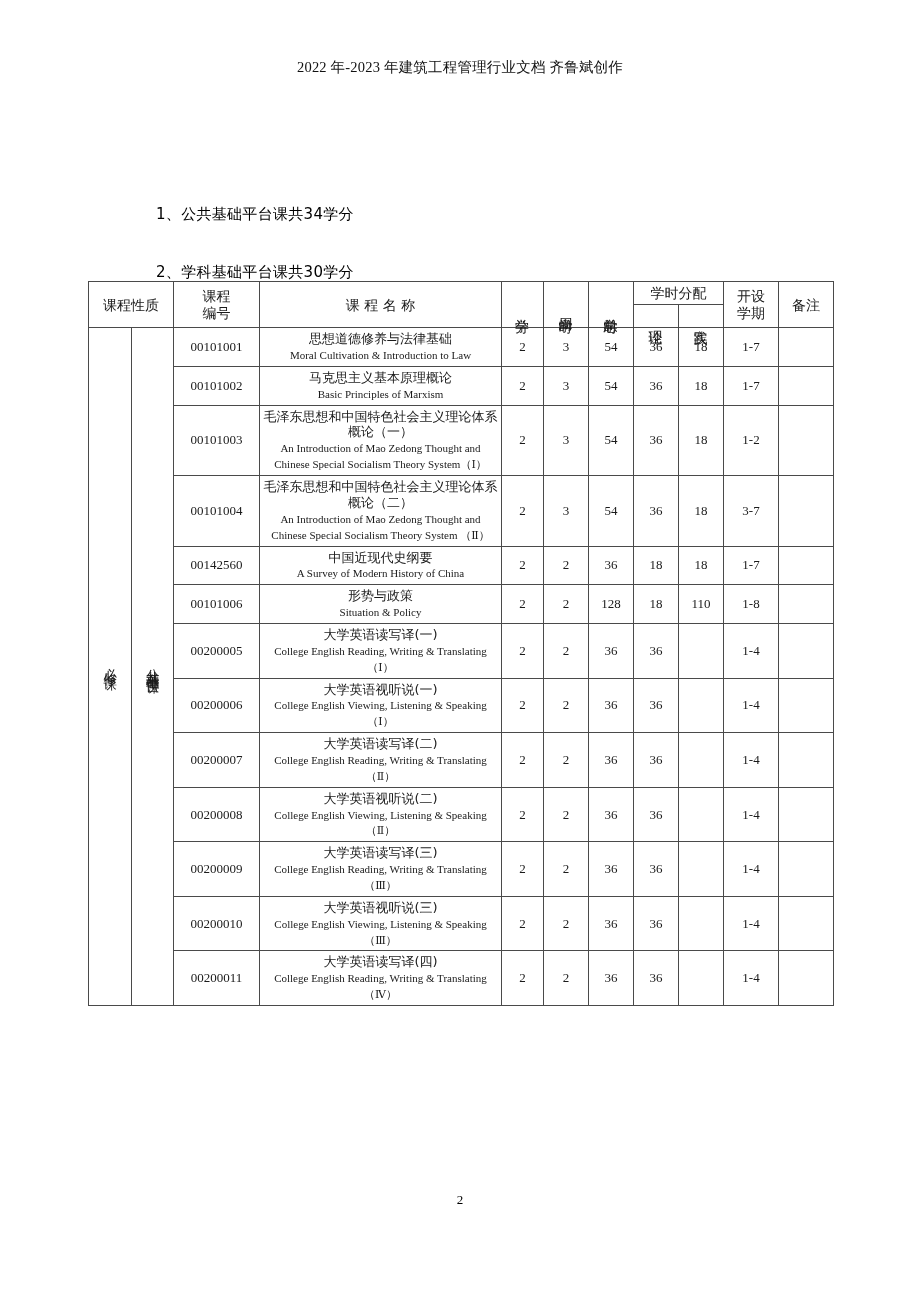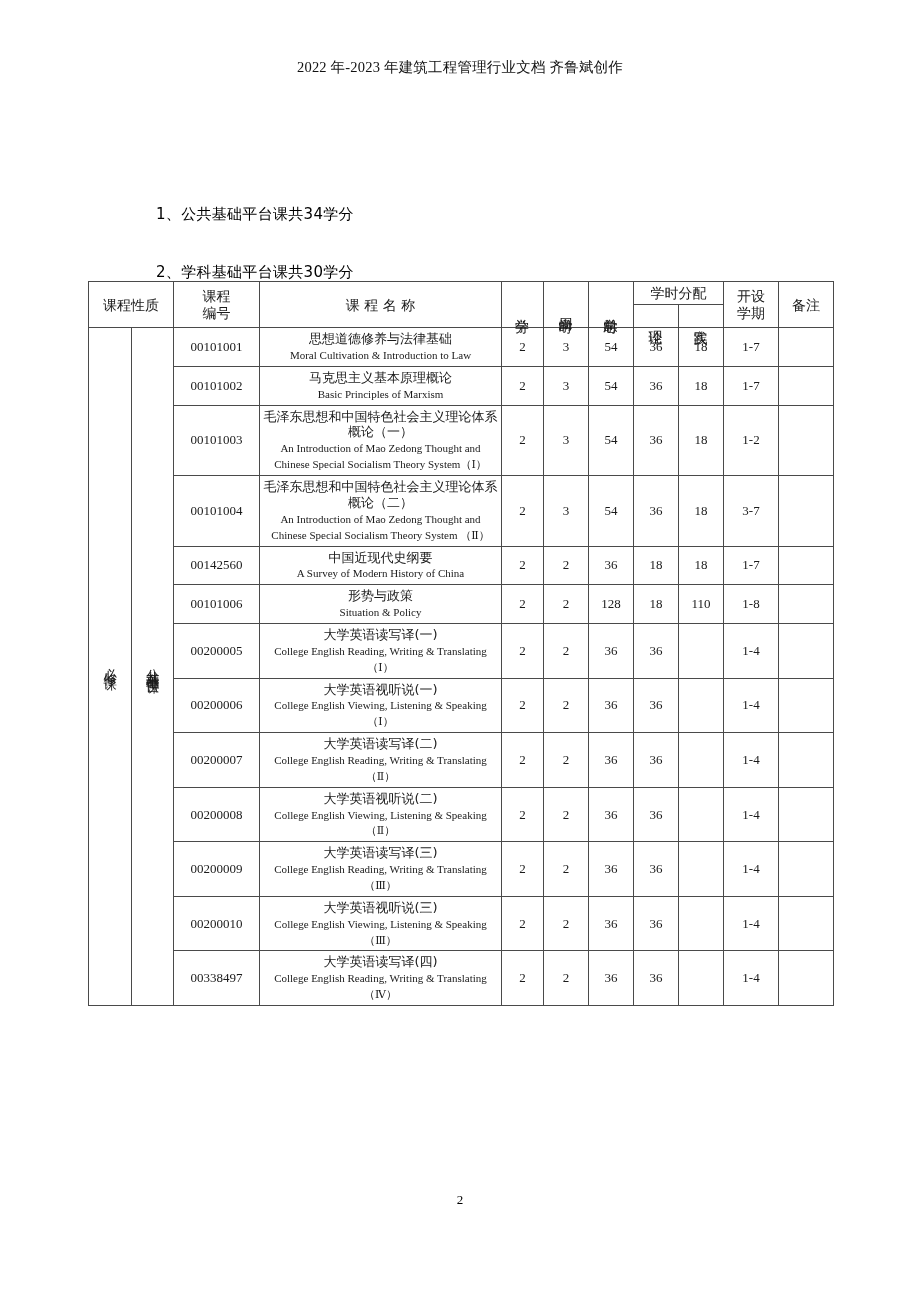--- a/index.html
+++ b/index.html
@@ -399,21 +399,21 @@
           <td class="num-cell">2</td>
           <td class="num-cell">2</td>
           <td class="num-cell">36</td>
           <td class="num-cell">36</td>
           <td class="num-cell"></td>
           <td class="num-cell">1-4</td>
           <td class="num-cell"></td>
         </tr>
 
         <tr>
-          <td class="code-cell">00338497</td>
+          <td class="code-cell">00200011</td>
           <td>
             <span class="cname-cn">大学英语读写译(四)</span><br>
             <span class="cname-en">College English Reading, Writing &amp; Translating（Ⅳ）</span>
           </td>
           <td class="num-cell">2</td>
           <td class="num-cell">2</td>
           <td class="num-cell">36</td>
           <td class="num-cell">36</td>
           <td class="num-cell"></td>
           <td class="num-cell">1-4</td>

